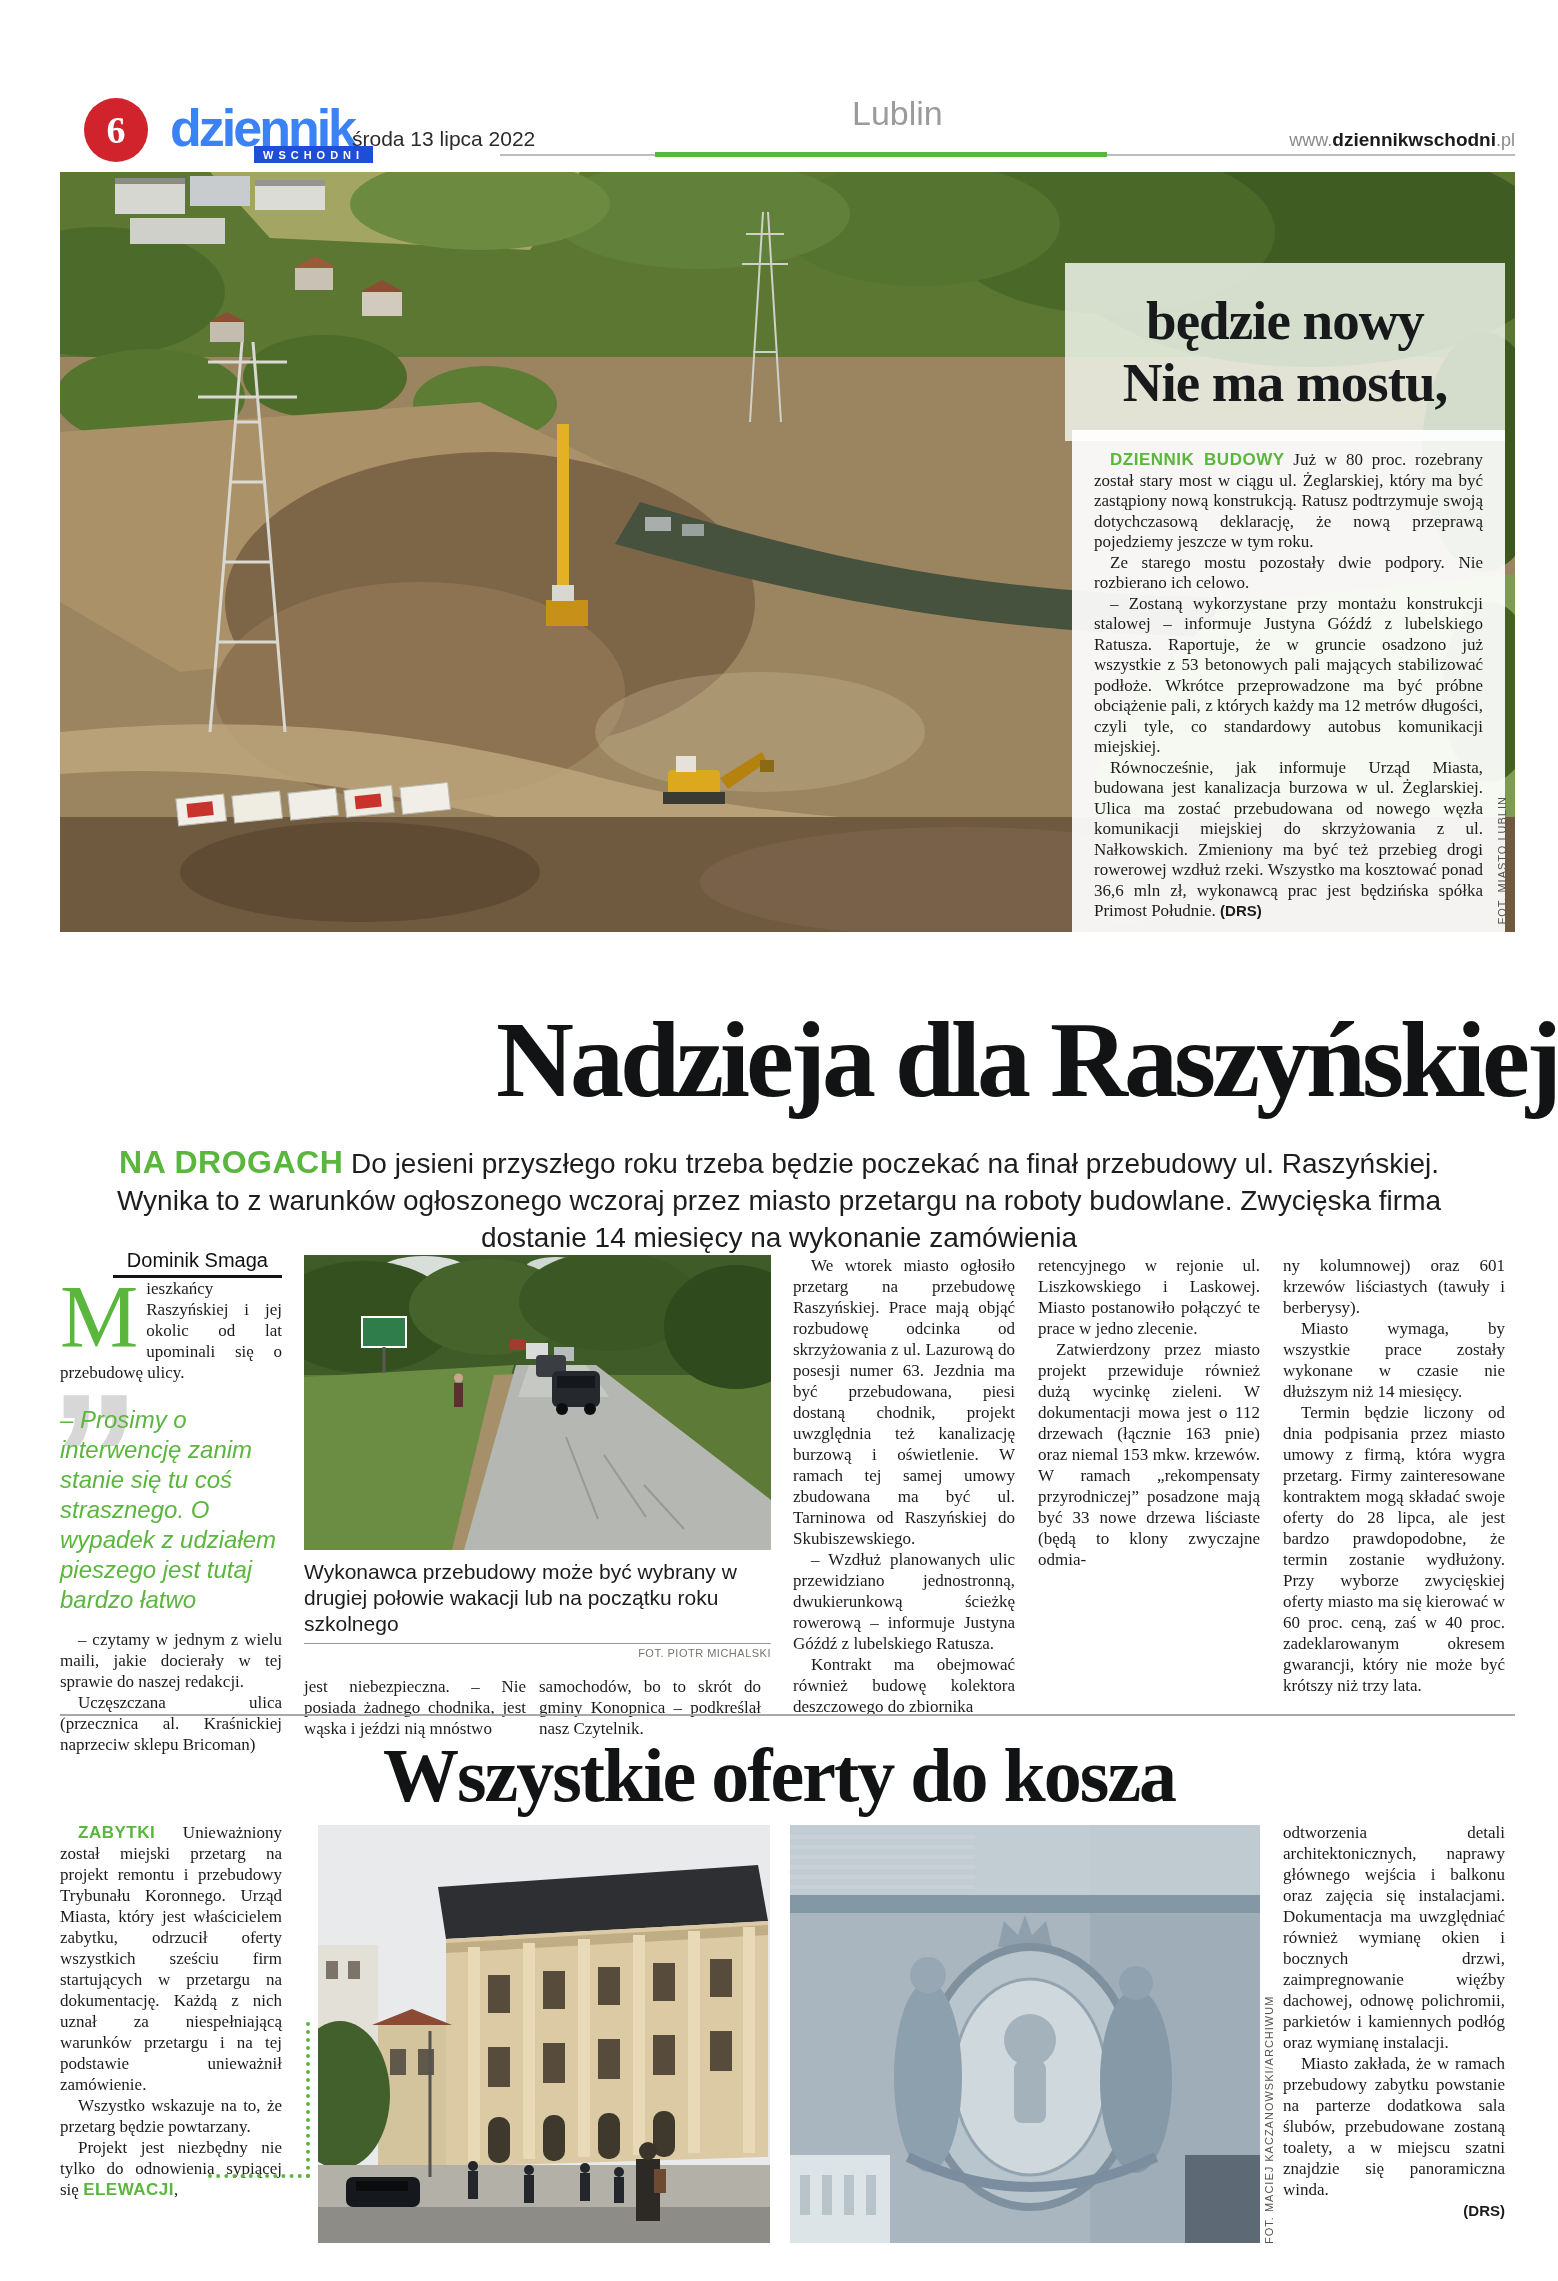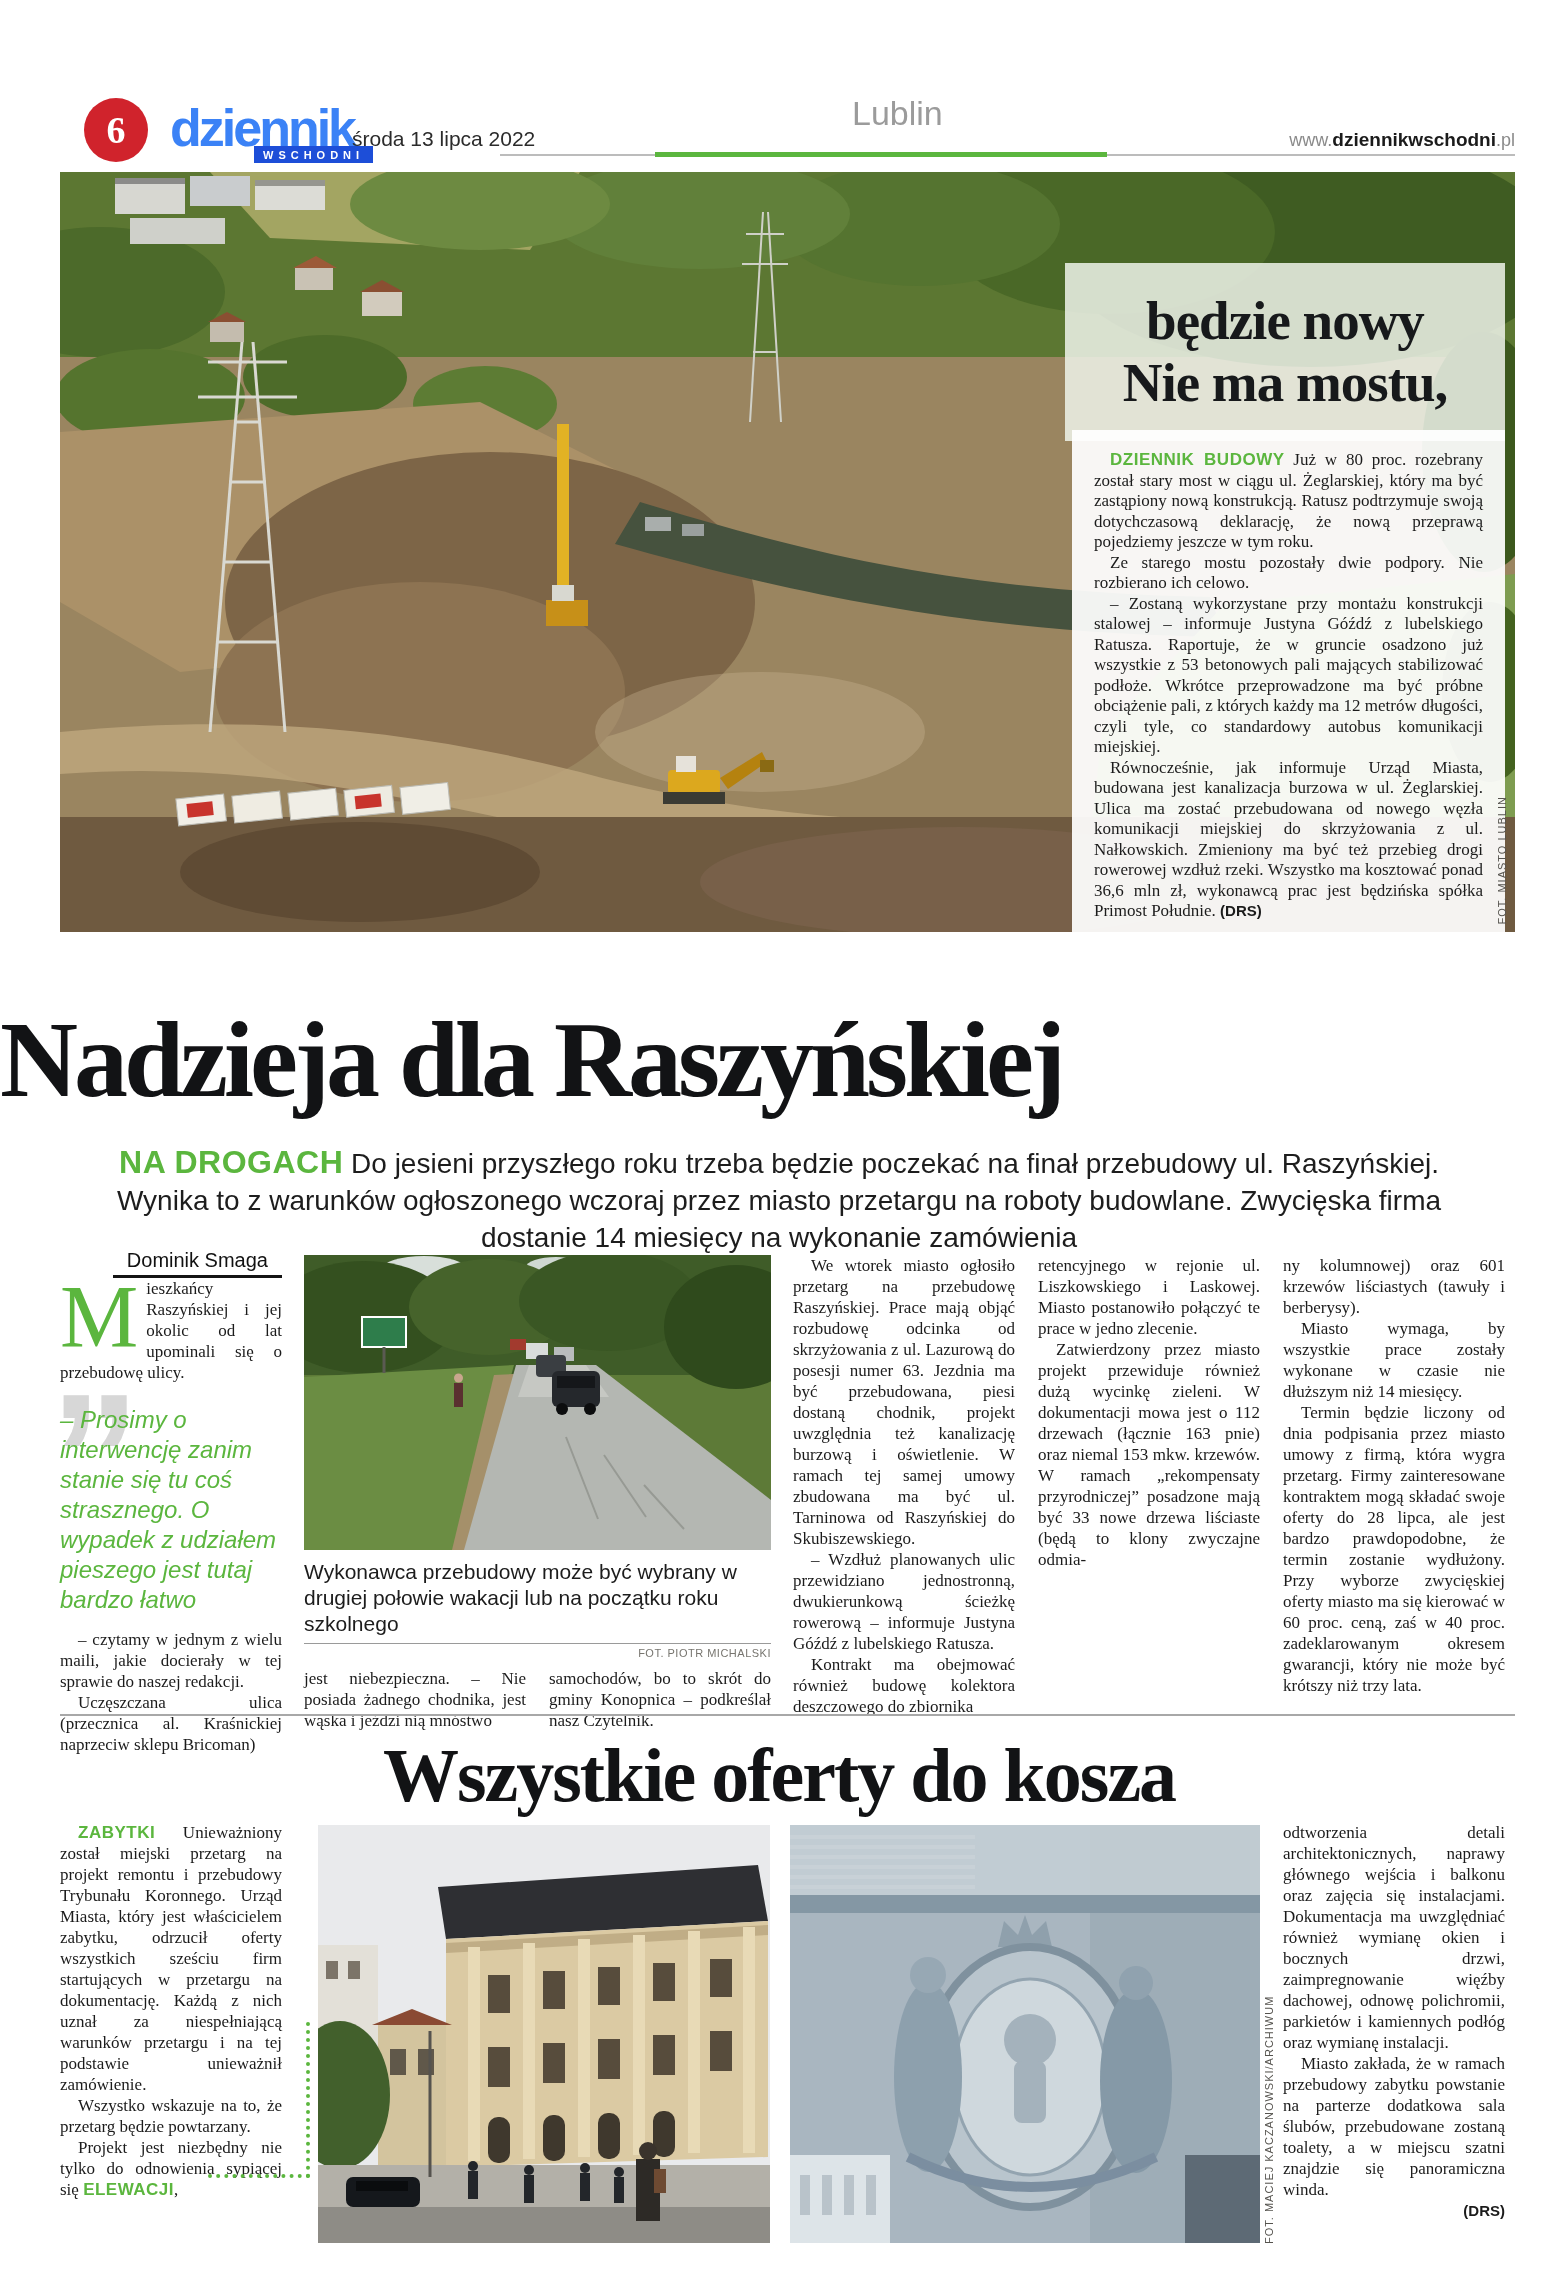--- a/index.html
+++ b/index.html
@@ -30,21 +30,21 @@
   .bridge-head-box{left:1005px;top:91px;width:440px;height:178px;
     background:rgba(238,242,233,.86);display:flex;align-items:center;justify-content:center;}
   .bridge-head{font:700 55px/62px "Liberation Serif",serif;color:#17191b;text-align:center;letter-spacing:-1px;}
   .bridge-body-box{left:1012px;top:258px;width:433px;background:rgba(255,255,255,.93);
     padding:20px 22px 18px;box-sizing:border-box;}
   .bridge-body-box p{margin:0;font:400 17px/20.5px "Liberation Serif",serif;text-align:justify;}
   .bridge-body-box p.ind{text-indent:16px;}
   .kick{font-family:"Liberation Sans",sans-serif;font-weight:700;color:#5bb63e;letter-spacing:.5px;}
   .signoff{font-family:"Liberation Sans",sans-serif;font-weight:700;font-size:15px;color:#1b1b1b;}
   
-  .main-headline{left:0;top:1002px;width:1558px;text-align:left;
+  .main-headline{left:0;top:1002px;width:1558px;text-align:right;
     font:700 108px/116px "Liberation Serif",serif;color:#121315;letter-spacing:-4px;}
   .main-lead{left:89px;top:1144px;width:1380px;text-align:center;
     font:400 28px/37px "Liberation Sans",sans-serif;color:#1d1d1d;}
   .main-lead .kick{font-size:32px;}
   .bodycol{position:absolute;width:222px;font:400 17px/21px "Liberation Serif",serif;text-align:justify;}
   .bodycol p{margin:0;}
   .bodycol p.ind{text-indent:18px;}
   .byline{ text-align:right;font:400 20px/24px "Liberation Sans",sans-serif;color:#111;}
   .byline span{display:inline-block;border-bottom:3px solid #141414;padding:0 14px 3px;}
   .opening{margin-top:10px;}
@@ -52,21 +52,21 @@
     margin:4px 8px 0 0;}
   .pullquote{position:relative;margin-top:22px;min-height:200px;}
   .qmark{position:absolute;top:-38px;left:-10px;font:700 180px/1 "Liberation Sans",sans-serif;
     color:#d7d7d7;z-index:0;}
   .pullquote p{position:relative;z-index:1;margin:0;
     font:italic 400 24px/30px "Liberation Sans",sans-serif;color:#5bb63e;text-align:left;}
   .mid-photo-block{left:304px;top:1255px;width:467px;position:absolute;}
   .mid-caption{margin-top:9px;font:400 21px/26px "Liberation Sans",sans-serif;color:#1c1c1c;text-align:left;}
   .mid-credit{border-top:1px solid #9a9a9a;margin-top:6px;padding-top:2px;text-align:right;
     font:400 11px/14px "Liberation Sans",sans-serif;color:#77756f;letter-spacing:.5px;}
-  .mid-cols{display:flex;gap:23px;margin-top:8px;}
+  .mid-cols{display:flex;gap:13px;margin-top:16px;}
   .mid-cols div{width:222px;font:400 17px/21px "Liberation Serif",serif;text-align:justify;}
   .section-rule{left:60px;top:1714px;width:1455px;height:2px;background:#a8a8a8;}
   
   .tender-headline{left:0;top:1734px;width:1558px;text-align:center;
     font:700 76px/82px "Liberation Serif",serif;color:#121315;letter-spacing:-2px;}
   .leader-h{left:208px;top:2174px;width:102px;height:0;border-top:4px dotted #5bb63e;}
   .leader-v{left:306px;top:2022px;width:0;height:156px;border-left:4px dotted #5bb63e;}
   .tender-right-signoff{text-align:right;margin-top:2px;}
 </style>
 </head>

